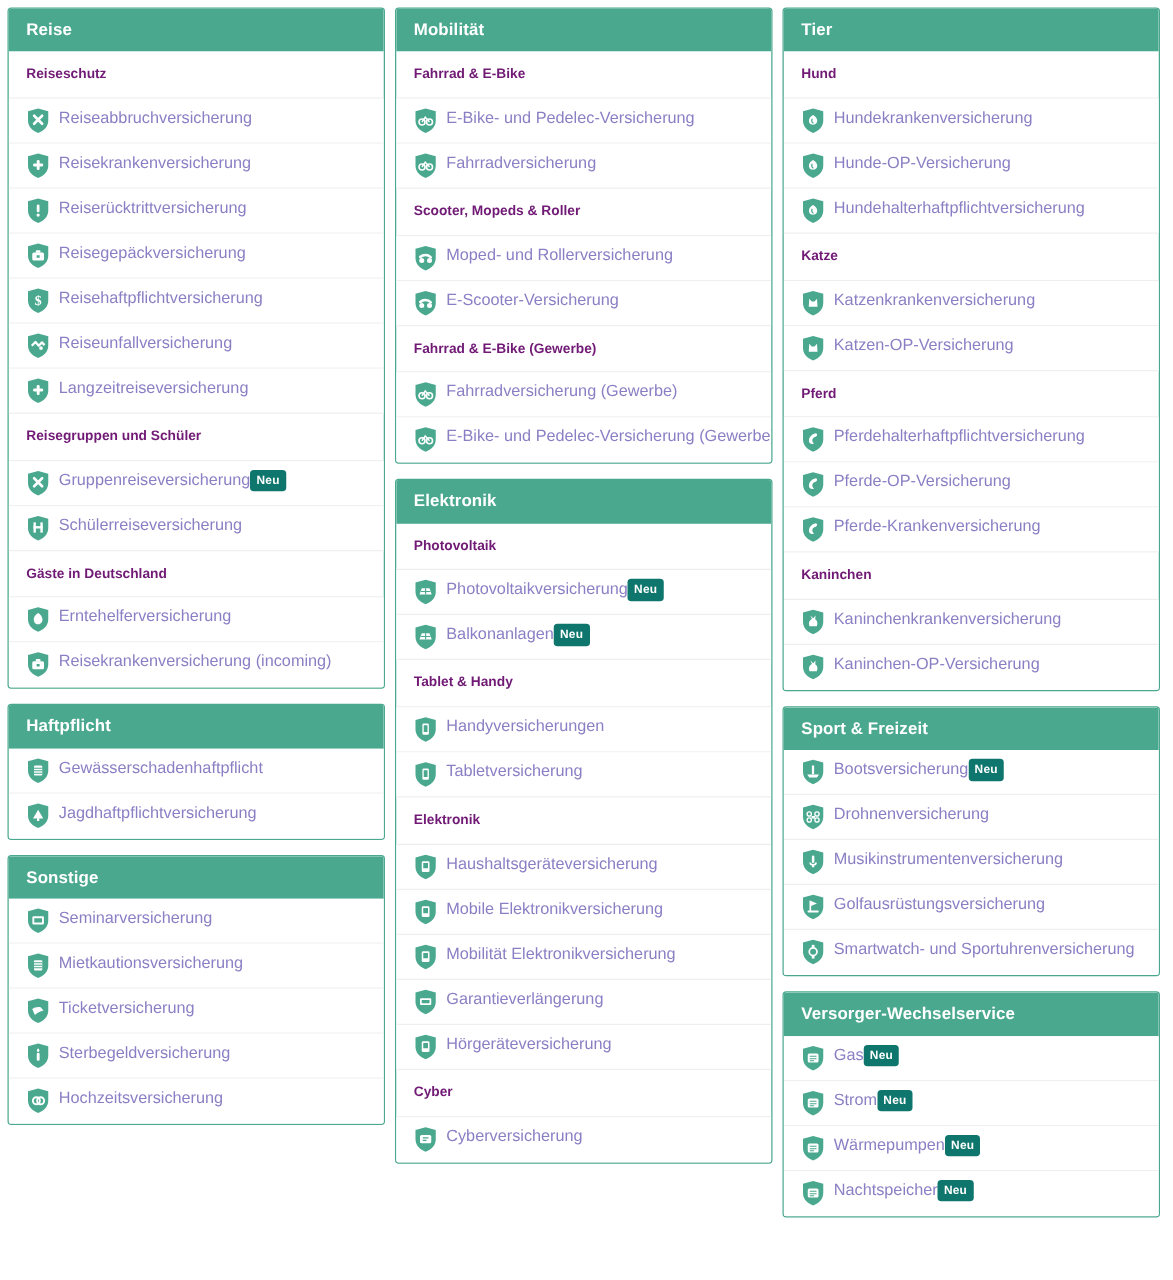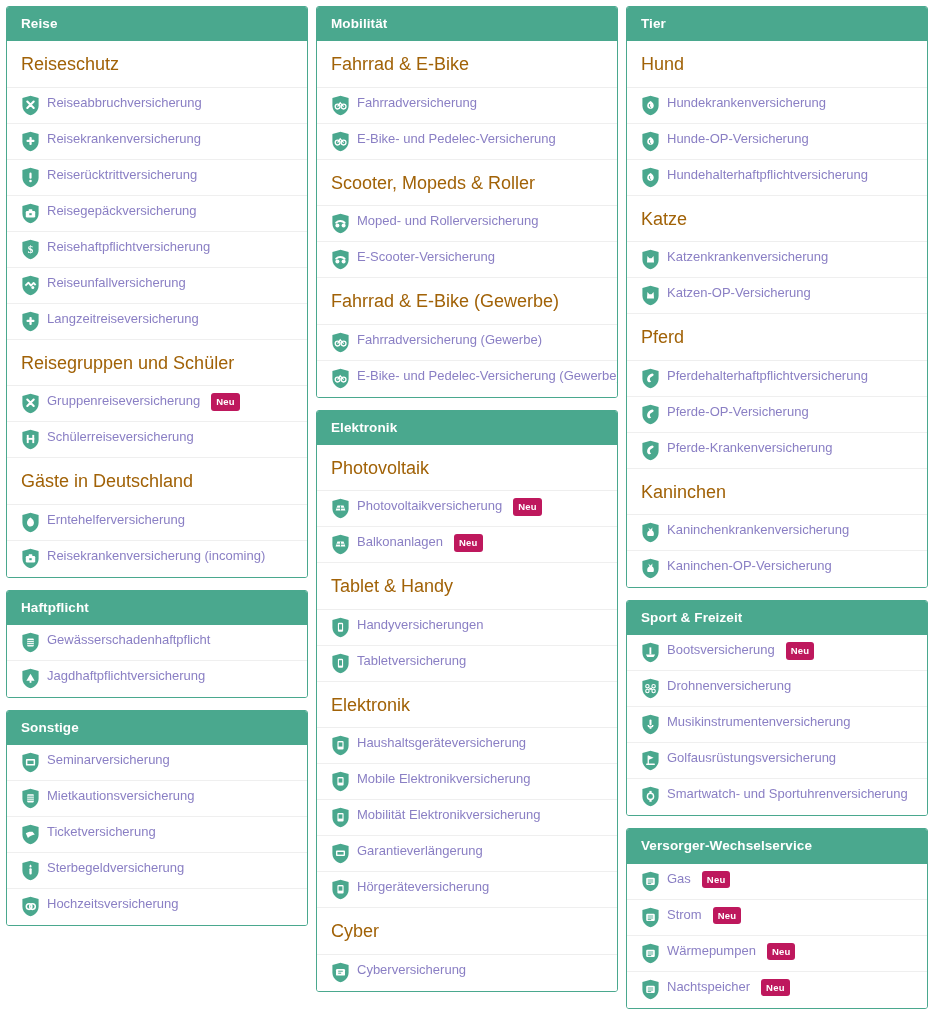--- a/index.html
+++ b/index.html
@@ -39,26 +39,26 @@
     background: #4aa88e;
     color: #ffffff;
     font-size: 13.5px;
     font-weight: bold;
     padding: 9px 14px 9px 14px;
     line-height: 1.2;
     letter-spacing: 0.1px;
   }
   
   .group-title {
-    font-size: 18px;
-    color: #a16207;
+    font-size: 11px;
+    color: #701a75;
     padding: 12px 14px 11px 14px;
     border-bottom: 1px solid #eeeeee;
     line-height: 1.25;
-    font-weight: 400;
+    font-weight: 700;
   }
   
   .item {
     display: flex;
     align-items: flex-start;
     padding: 7px 14px 7px 14px;
     border-bottom: 1px solid #efefef;
     min-height: 36px;
     text-decoration: none;
     cursor: pointer;
@@ -75,22 +75,21 @@
   .shield {
     flex: 0 0 auto;
     width: 19px; height: 21px;
     margin-right: 7px;
     position: relative;
     display: inline-block;
   }
   .shield svg { display: block; }
   .badge-neu {
     display: inline-block;
-    margin-left: 11px;
-    background: #be185d;
+    background: #0f766e;
     color: #ffffff;
     font-size: 9.5px;
     font-weight: bold;
     line-height: 1;
     padding: 4px 5px 4px 5px;
     border-radius: 3px;
     letter-spacing: 0.2px;
     vertical-align: middle;
   }
 </style>
@@ -317,33 +316,33 @@
           <a class="item" href="#">
             <span class="shield">
               <svg width="19" height="21" viewBox="0 0 19 21" aria-hidden="true">
                 <path d="M9.5 0.8 L17.6 3.0 V10.4 C17.6 15.4 14.0 18.8 9.5 20.3 C5.0 18.8 1.4 15.4 1.4 10.4 V3.0 Z" fill="#4aa88e"></path>
                 <path d="M9.5 2.3 L16.2 4.1 V10.4 C16.2 14.6 13.2 17.5 9.5 18.8 C5.8 17.5 2.8 14.6 2.8 10.4 V4.1 Z" fill="#4aa88e"></path>
                 <circle cx="6.6" cy="11.6" r="2.4" stroke="#fff" stroke-width="1.3" fill="none"></circle>
                 <circle cx="12.6" cy="11.6" r="2.4" stroke="#fff" stroke-width="1.3" fill="none"></circle>
                 <path d="M6.6 11.6 L9.2 7.8 L12.6 11.6" stroke="#fff" stroke-width="1.2" fill="none"></path>
               </svg>
             </span>
-            <span class="item-label">Fahrradversicherung</span>
+            <span class="item-label">E-Bike- und Pedelec-Versicherung</span>
           </a>
           <a class="item" href="#">
             <span class="shield">
               <svg width="19" height="21" viewBox="0 0 19 21" aria-hidden="true">
                 <path d="M9.5 0.8 L17.6 3.0 V10.4 C17.6 15.4 14.0 18.8 9.5 20.3 C5.0 18.8 1.4 15.4 1.4 10.4 V3.0 Z" fill="#4aa88e"></path>
                 <path d="M9.5 2.3 L16.2 4.1 V10.4 C16.2 14.6 13.2 17.5 9.5 18.8 C5.8 17.5 2.8 14.6 2.8 10.4 V4.1 Z" fill="#4aa88e"></path>
                 <circle cx="6.6" cy="11.6" r="2.4" stroke="#fff" stroke-width="1.3" fill="none"></circle>
                 <circle cx="12.6" cy="11.6" r="2.4" stroke="#fff" stroke-width="1.3" fill="none"></circle>
                 <path d="M6.6 11.6 L9.2 7.8 L12.6 11.6" stroke="#fff" stroke-width="1.2" fill="none"></path>
               </svg>
             </span>
-            <span class="item-label">E-Bike- und Pedelec-Versicherung</span>
+            <span class="item-label">Fahrradversicherung</span>
           </a>
           <div class="group-title">Scooter, Mopeds &amp; Roller</div>
           <a class="item" href="#">
             <span class="shield">
               <svg width="19" height="21" viewBox="0 0 19 21" aria-hidden="true">
                 <path d="M9.5 0.8 L17.6 3.0 V10.4 C17.6 15.4 14.0 18.8 9.5 20.3 C5.0 18.8 1.4 15.4 1.4 10.4 V3.0 Z" fill="#4aa88e"></path>
                 <path d="M9.5 2.3 L16.2 4.1 V10.4 C16.2 14.6 13.2 17.5 9.5 18.8 C5.8 17.5 2.8 14.6 2.8 10.4 V4.1 Z" fill="#4aa88e"></path>
                 <circle cx="6.4" cy="12.4" r="2.0" fill="#fff"></circle>
                 <circle cx="12.6" cy="12.4" r="2.0" fill="#fff"></circle>
                 <path d="M5.2 9.6 C7.4 7.4 11.4 7.4 13.6 9.8" stroke="#fff" stroke-width="2.0" fill="none" stroke-linecap="round"></path>

